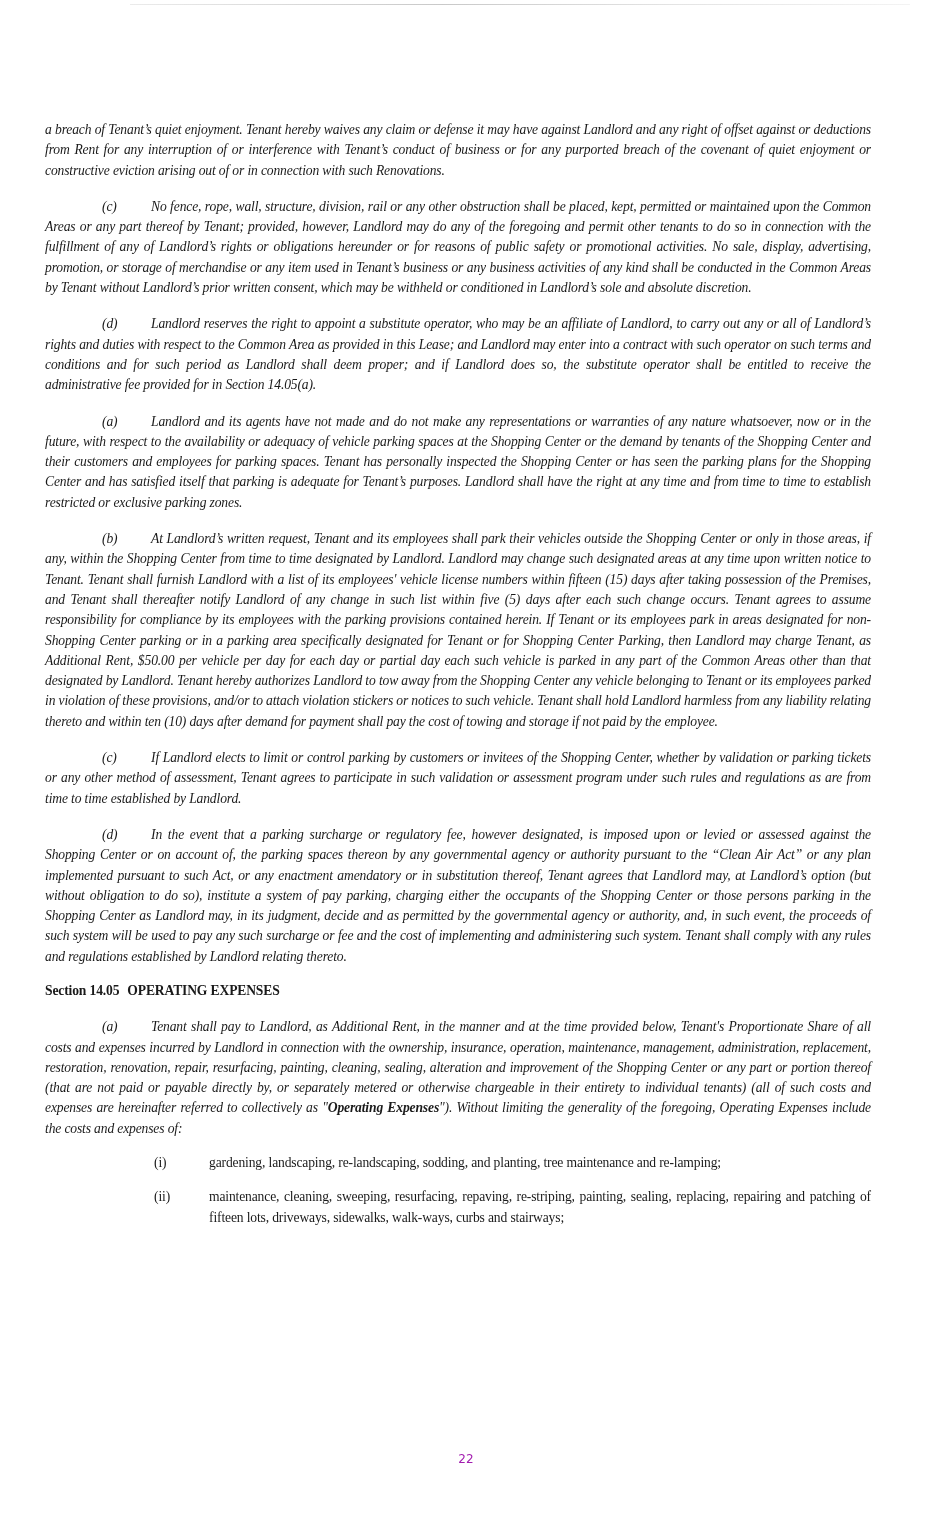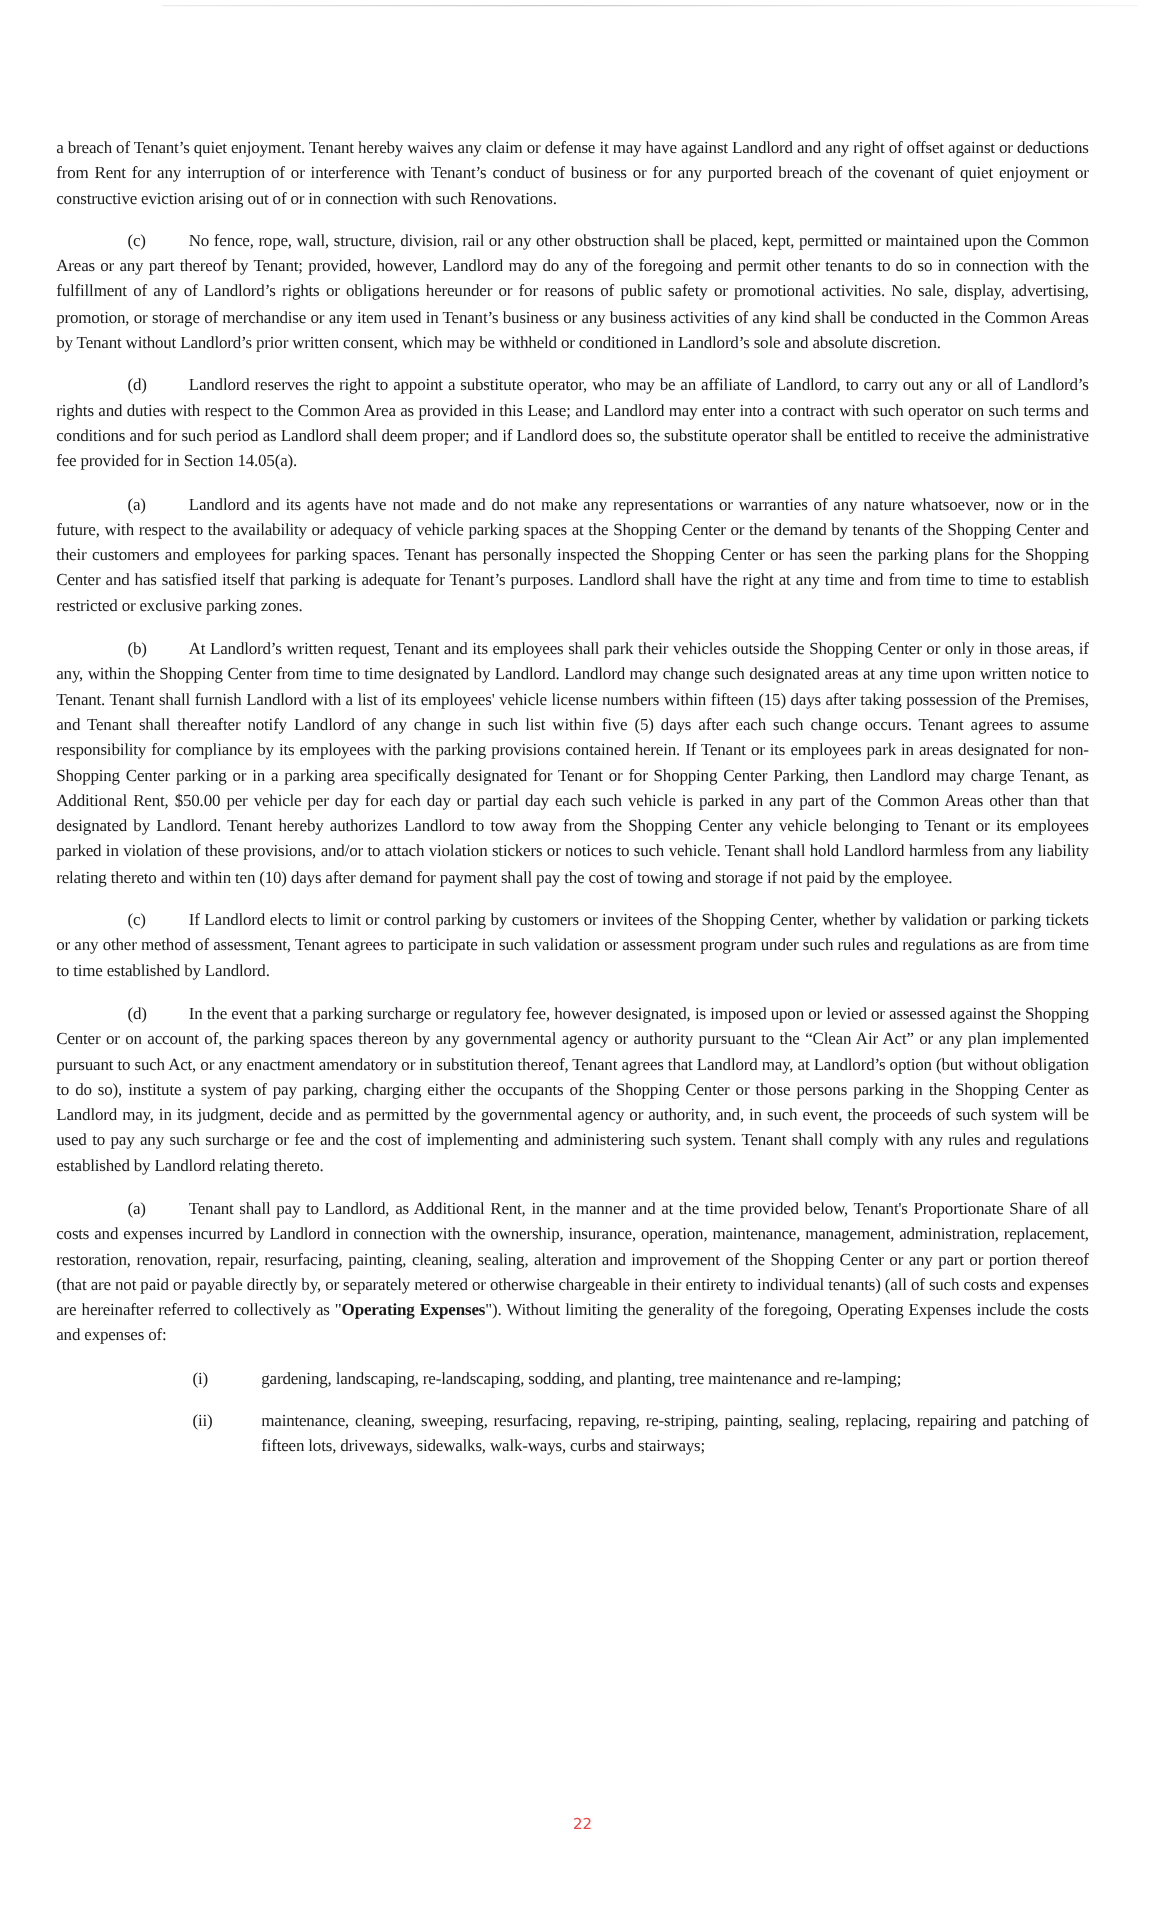--- a/index.html
+++ b/index.html
@@ -26,23 +26,24 @@
     .page {
       position: absolute;
       left: 45px;
       top: 104px;
       width: 826px;
       font-size: 13.6px;
       line-height: 20.3px;
       letter-spacing: -0.15px;
     }
     p {
-      margin: 4px 0 14px 0;
+      margin: 16px 0 14px 0;
       text-align: justify;
       text-align-last: left;
+      font-style: italic;
     }
     .indent-label {
       display: inline-block;
       width: 49px;
       margin-left: 57px;
     }
     .section-head {
       font-weight: bold;
       margin: 4px 0 15px 0;
     }
@@ -63,21 +64,21 @@
     }
     b.term { font-weight: bold; }
     .page-number {
       position: absolute;
       top: 1452px;
       left: 0;
       width: 932px;
       text-align: center;
       font-family: "DejaVu Sans", sans-serif;
       font-size: 12px;
-      color: #ef4444;
+      color: #a21caf;
     }
   </style>
 </head>
 <body>
 
 <div class="scan-edge"></div>
 
 <div class="page">
 
   <p>a breach of Tenant’s quiet enjoyment.  Tenant hereby waives any claim or defense it may have against Landlord and any right of offset against or deductions from Rent for any interruption of or interference with Tenant’s conduct of business or for any purported breach of the covenant of quiet enjoyment or constructive eviction arising out of or in connection with such Renovations.</p>
@@ -88,20 +89,21 @@
 
 
   <p><span class="indent-label">(a)</span><span>Landlord and its agents have not made and do not make any representations or warranties of any nature whatsoever, now or in the future, with respect to the availability or adequacy of vehicle parking spaces at the Shopping Center or the demand by tenants of the Shopping Center and their customers and employees for parking spaces.  Tenant has personally inspected the Shopping Center or has seen the parking plans for the Shopping Center and has satisfied itself that parking is adequate for Tenant’s purposes.  Landlord shall have the right at any time and from time to time to establish restricted or exclusive parking zones.</span></p>
 
   <p><span class="indent-label">(b)</span><span>At Landlord’s written request, Tenant and its employees shall park their vehicles outside the Shopping Center or only in those areas, if any, within the Shopping Center from time to time designated by Landlord.  Landlord may change such designated areas at any time upon written notice to Tenant.  Tenant shall furnish Landlord with a list of its employees' vehicle license numbers within fifteen (15) days after taking possession of the Premises, and Tenant shall thereafter notify Landlord of any change in such list within five (5) days after each such change occurs.  Tenant agrees to assume responsibility for compliance by its employees with the parking provisions contained herein.  If Tenant or its employees park in areas designated for non-Shopping Center parking or in a parking area specifically designated for Tenant or for Shopping Center Parking, then Landlord may charge Tenant, as Additional Rent, $50.00 per vehicle per day for each day or partial day each such vehicle is parked in any part of the Common Areas other than that designated by Landlord.  Tenant hereby authorizes Landlord to tow away from the Shopping Center any vehicle belonging to Tenant or its employees parked in violation of these provisions, and/or to attach violation stickers or notices to such vehicle.  Tenant shall hold Landlord harmless from any liability relating thereto and within ten (10) days after demand for payment shall pay the cost of towing and storage if not paid by the employee.</span></p>
 
   <p><span class="indent-label">(c)</span><span>If Landlord elects to limit or control parking by customers or invitees of the Shopping Center, whether by validation or parking tickets or any other method of assessment, Tenant agrees to participate in such validation or assessment program under such rules and regulations as are from time to time established by Landlord.</span></p>
 
   <p><span class="indent-label">(d)</span><span>In the event that a parking surcharge or regulatory fee, however designated, is imposed upon or levied or assessed against the Shopping Center or on account of, the parking spaces thereon by any governmental agency or authority pursuant to the “Clean Air Act” or any plan implemented pursuant to such Act, or any enactment amendatory or in substitution thereof, Tenant agrees that Landlord may, at Landlord’s option (but without obligation to do so), institute a system of pay parking, charging either the occupants of the Shopping Center or those persons parking in the Shopping Center as Landlord may, in its judgment, decide and as permitted by the governmental agency or authority, and, in such event, the proceeds of such system will be used to pay any such surcharge or fee and the cost of implementing and administering such system.  Tenant shall comply with any rules and regulations established by Landlord relating thereto.</span></p>
 
+  <div class="section-head"><span>Section 14.05</span><span class="gap"></span><span>OPERATING EXPENSES</span></div>
 
   <p><span class="indent-label">(a)</span><span>Tenant shall pay to Landlord, as Additional Rent, in the manner and at the time provided below, Tenant's Proportionate Share of all costs and expenses incurred by Landlord in connection with the ownership, insurance, operation, maintenance, management, administration, replacement, restoration, renovation, repair, resurfacing, painting, cleaning, sealing, alteration and improvement of the Shopping Center or any part or portion thereof (that are not paid or payable directly by, or separately metered or otherwise chargeable in their entirety to individual tenants)  (all of such costs and expenses are hereinafter referred to collectively as "</span><b class="term">Operating Expenses</b><span>").  Without limiting the generality of the foregoing, Operating Expenses include the costs and expenses of:</span></p>
 
   <div class="list-item">
     <span class="list-label">(i)</span>
     <span class="list-text">gardening, landscaping, re-landscaping, sodding, and planting, tree maintenance and re-lamping;</span>
   </div>
 
   <div class="list-item">
     <span class="list-label">(ii)</span>

